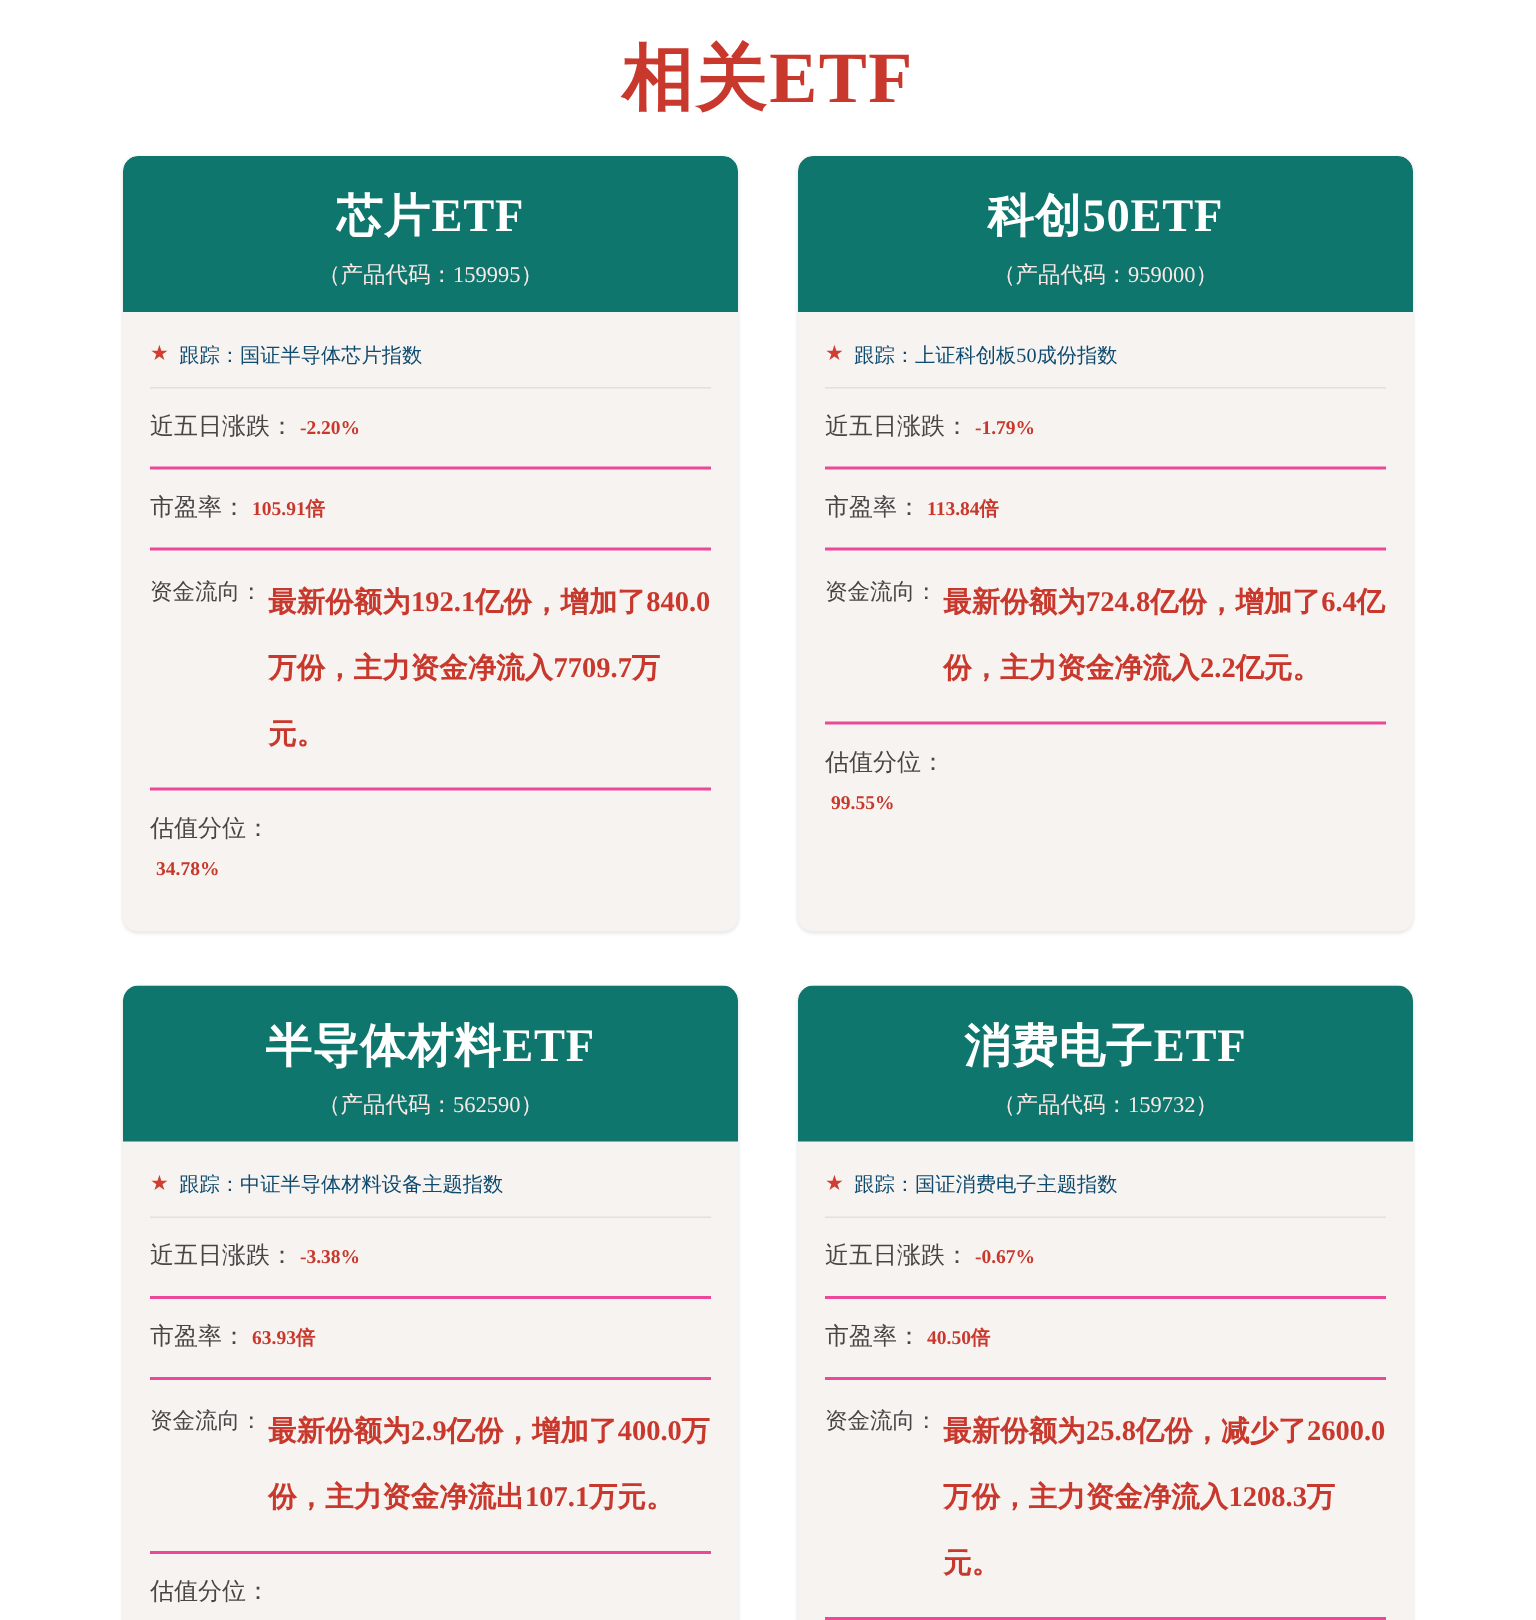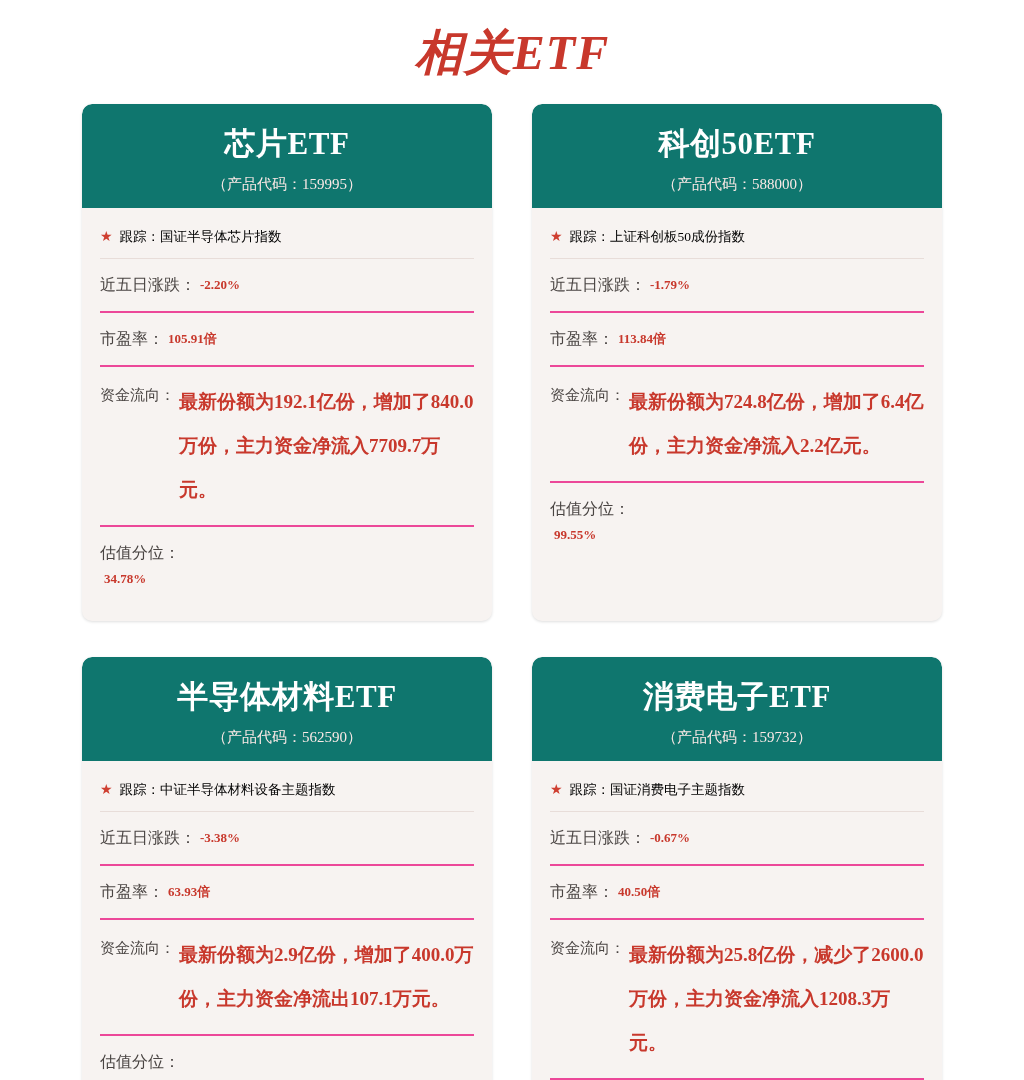--- a/index.html
+++ b/index.html
@@ -16,21 +16,20 @@
   }
   .page-title {
     text-align: center;
     color: #c8382c;
     font-size: 48px;
     font-weight: bold;
     letter-spacing: 1px;
     margin: 18px 0 0 0;
     line-height: 70px;
     font-family: "Liberation Serif", serif;
-    font-style: italic;
   }
   .grid {
     width: 860px;
     margin: 16px auto 0 auto;
     display: grid;
     grid-template-columns: 410px 410px;
     grid-column-gap: 40px;
     grid-row-gap: 36px;
   }
   .card {
@@ -67,21 +66,21 @@
     padding: 6px 0 12px 0;
     border-bottom: 1px solid #e8ddd9;
   }
   .star {
     color: #cf3f31;
     font-size: 14px;
     margin-right: 7px;
     line-height: 14px;
   }
   .track-text {
-    color: #000000;
+    color: #0c4a6e;
     font-size: 13.5px;
   }
   .row {
     display: flex;
     align-items: flex-start;
     padding: 13px 0 13px 0;
     border-bottom: 2px solid #ec4899;
   }
   .row:last-child { border-bottom: none; flex-direction: column; }
   .row-label {
@@ -141,21 +140,21 @@
         <span class="row-label">估值分位：</span>
         <span class="row-value">34.78%</span>
       </div>
     </div>
   </div>
 
   <div class="card">
     <div class="card-head">
       <div class="card-name">科创50ETF</div>
       <div class="card-code">
-        <span>（产品代码：</span><span>588000</span><span>）</span>
+        <span>（产品代码：</span><span>959000</span><span>）</span>
       </div>
     </div>
     <div class="card-body">
       <div class="track-row">
         <span class="star">★</span>
         <span class="track-text">跟踪：</span>
         <span class="track-text">上证科创板50成份指数</span>
       </div>
       <div class="row">
         <span class="row-label">近五日涨跌：</span>

